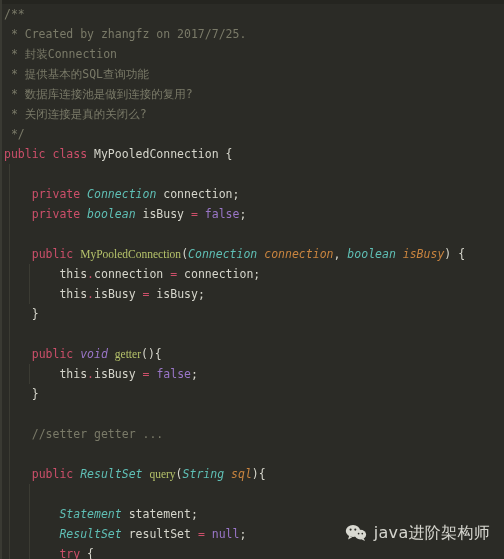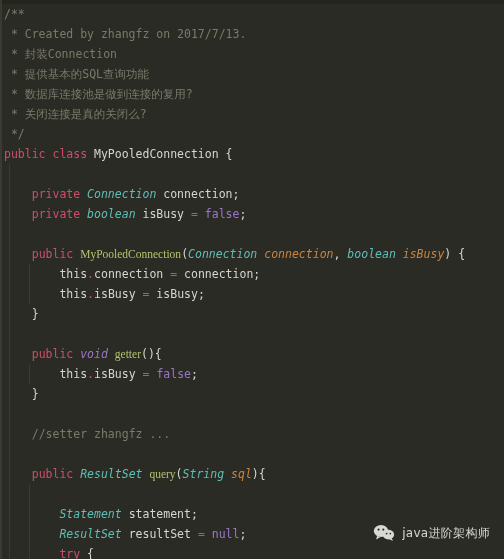--- a/index.html
+++ b/index.html
@@ -71,58 +71,58 @@
 
   
   #watermark {
     position: absolute;
     right: 14px;
     bottom: 16px;
     display: flex;
     align-items: center;
     gap: 7px;
     font-family: "DejaVu Sans", "Liberation Sans", sans-serif;
-    font-size: 12px;
+    font-size: 16px;
     color: #e3e3dc;
     opacity: 0.92;
   }
   #watermark .wechat-icon { display: block; }
   #watermark .wm-label { letter-spacing: 0.3px; }
 </style>
 </head>
 <body>
 
 <div id="editor">
 
   <div id="top-strip"></div>
   <div id="gutter-edge"></div>
 
   <div id="code">
       <div class="line"><span class="cmt">/**</span></div>
-      <div class="line"><span class="cmt"> * Created by zhangfz on 2017/7/13.</span></div>
+      <div class="line"><span class="cmt"> * Created by zhangfz on 2017/7/25.</span></div>
       <div class="line"><span class="cmt"> * 封装Connection</span></div>
       <div class="line"><span class="cmt"> * 提供基本的SQL查询功能</span></div>
       <div class="line"><span class="cmt"> * 数据库连接池是做到连接的复用?</span></div>
       <div class="line"><span class="cmt"> * 关闭连接是真的关闭么?</span></div>
       <div class="line"><span class="cmt"> */</span></div>
       <div class="line"><span class="kw">public class </span><span class="txt">MyPooledConnection {</span></div>
       <div class="line"><span class="guide g1"></span><span class="txt"></span></div>
       <div class="line"><span class="guide g1"></span><span class="txt">    </span><span class="kw">private </span><span class="typ">Connection</span><span class="txt"> connection;</span></div>
       <div class="line"><span class="guide g1"></span><span class="txt">    </span><span class="kw">private </span><span class="typ">boolean</span><span class="txt"> isBusy </span><span class="op">=</span><span class="txt"> </span><span class="lit">false</span><span class="txt">;</span></div>
       <div class="line"><span class="guide g1"></span><span class="txt"></span></div>
       <div class="line"><span class="guide g1"></span><span class="txt">    </span><span class="kw">public </span><span class="mth">MyPooledConnection</span><span class="txt">(</span><span class="typ">Connection</span><span class="txt"> </span><span class="par">connection</span><span class="txt">, </span><span class="typ">boolean</span><span class="txt"> </span><span class="par">isBusy</span><span class="txt">) {</span></div>
       <div class="line"><span class="guide g1"></span><span class="guide g2"></span><span class="txt">        this</span><span class="op">.</span><span class="txt">connection </span><span class="op">=</span><span class="txt"> connection;</span></div>
       <div class="line"><span class="guide g1"></span><span class="guide g2"></span><span class="txt">        this</span><span class="op">.</span><span class="txt">isBusy </span><span class="op">=</span><span class="txt"> isBusy;</span></div>
       <div class="line"><span class="guide g1"></span><span class="txt">    }</span></div>
       <div class="line"><span class="guide g1"></span><span class="txt"></span></div>
       <div class="line"><span class="guide g1"></span><span class="txt">    </span><span class="kw">public </span><span class="vtyp">void</span><span class="txt"> </span><span class="mth">getter</span><span class="txt">(){</span></div>
       <div class="line"><span class="guide g1"></span><span class="guide g2"></span><span class="txt">        this</span><span class="op">.</span><span class="txt">isBusy </span><span class="op">=</span><span class="txt"> </span><span class="lit">false</span><span class="txt">;</span></div>
       <div class="line"><span class="guide g1"></span><span class="txt">    }</span></div>
       <div class="line"><span class="guide g1"></span><span class="txt"></span></div>
-      <div class="line"><span class="guide g1"></span><span class="txt">    </span><span class="cmt">//setter zhangfz ...</span></div>
+      <div class="line"><span class="guide g1"></span><span class="txt">    </span><span class="cmt">//setter getter ...</span></div>
       <div class="line"><span class="guide g1"></span><span class="txt"></span></div>
       <div class="line"><span class="guide g1"></span><span class="txt">    </span><span class="kw">public </span><span class="typ">ResultSet</span><span class="txt"> </span><span class="mth">query</span><span class="txt">(</span><span class="typ">String</span><span class="txt"> </span><span class="par">sql</span><span class="txt">){</span></div>
       <div class="line"><span class="guide g1"></span><span class="guide g2"></span><span class="txt"></span></div>
       <div class="line"><span class="guide g1"></span><span class="guide g2"></span><span class="txt">        </span><span class="typ">Statement</span><span class="txt"> statement;</span></div>
       <div class="line"><span class="guide g1"></span><span class="guide g2"></span><span class="txt">        </span><span class="typ">ResultSet</span><span class="txt"> resultSet </span><span class="op">=</span><span class="txt"> </span><span class="lit">null</span><span class="txt">;</span></div>
       <div class="line"><span class="guide g1"></span><span class="guide g2"></span><span class="txt">        </span><span class="kw">try</span><span class="txt"> {</span></div>
     </div>
 
   <div id="watermark">
     <span class="wechat-icon-wrap">

